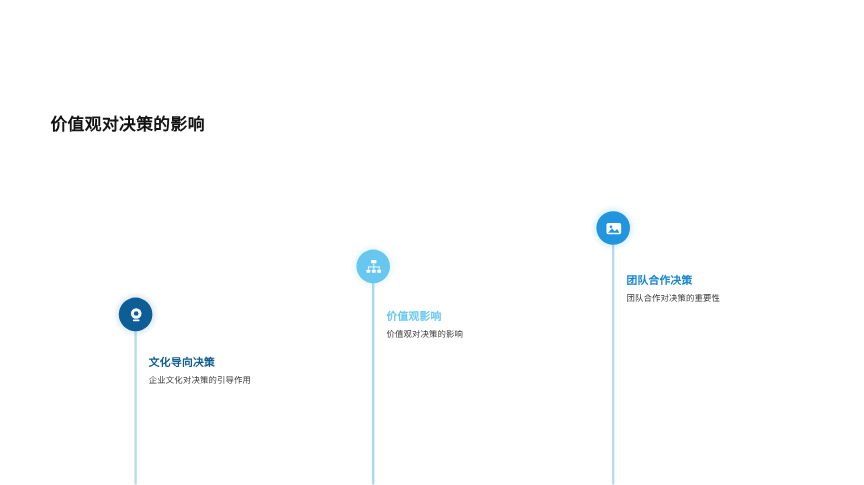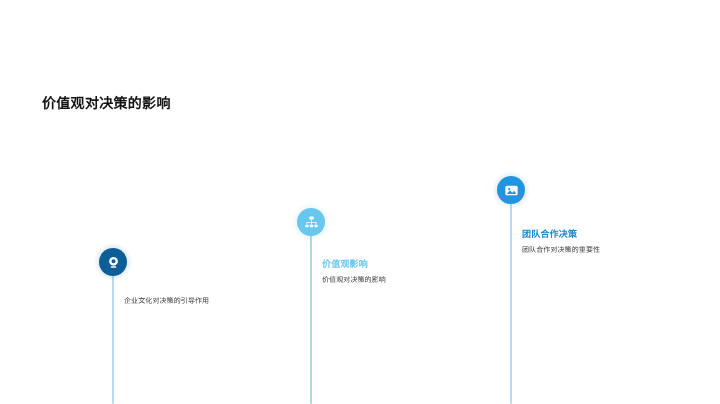--- a/index.html
+++ b/index.html
@@ -205,20 +205,21 @@
       <div class="marker">
         <span>
           <svg width="15" height="15" viewBox="0 0 24 24" fill="none">
             <circle cx="12" cy="10" r="7" fill="#ffffff"></circle>
             <circle cx="12" cy="10" r="3.1" fill="#0d5d96"></circle>
             <rect x="7.5" y="18" width="9" height="2.2" rx="1.1" fill="#ffffff"></rect>
           </svg>
         </span>
       </div>
       <div class="entry-text">
+        <p class="entry-heading">文化导向决策</p>
         <p class="entry-desc">企业文化对决策的引导作用</p>
       </div>
     </div>
 
     <div class="milestone m2">
       <div class="connector"></div>
       <div class="marker-halo"></div>
       <div class="marker">
         <span>
           <svg width="15" height="15" viewBox="0 0 24 24" fill="none">

